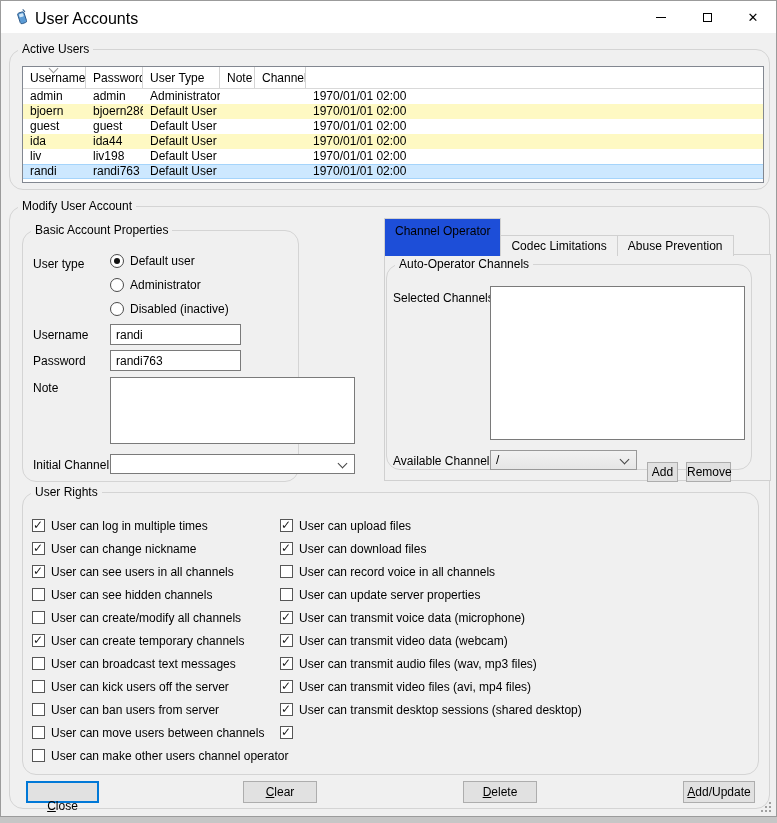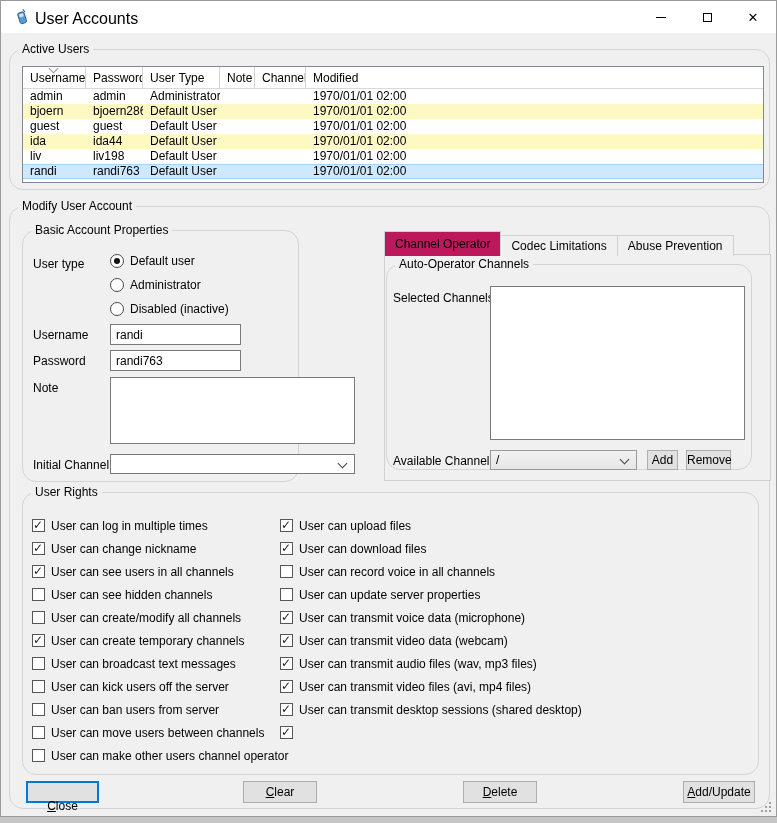--- a/index.html
+++ b/index.html
@@ -53,28 +53,28 @@
   #rights-left { left:9px; } #rights-right { left:257px; }
 
   .combo { position:absolute; border:1px solid #7a7a7a; background:#fff; padding:2px 20px 0 5px; }
   .combo.gray { background:linear-gradient(#f2f2f2,#e6e6e6); border-color:#999; }
   .chev { position:absolute; right:8px; top:5px; width:7px; height:7px; border-right:1.3px solid #444; border-bottom:1.3px solid #444; transform:rotate(45deg); }
   .listbox { position:absolute; background:#fff; border:1px solid #7a7a7a; }
 
   
   .tabbar { position:absolute; left:374px; top:25px; height:24px; display:flex; align-items:flex-end; z-index:2; }
   .tab { height:21px; padding:3px 10px 0 10px; background:#f0f0f0; border:1px solid #d0d0d0; border-bottom:none; margin-right:-1px; white-space:nowrap; }
-  .tab.active { height:25px; padding-top:5px; background:#be185d; position:relative; z-index:3; }
+  .tab.active { height:38px; padding-top:5px; background:#1d4ed8; position:relative; z-index:3; }
   .tabpane { position:absolute; left:374px; top:47px; width:387px; height:227px; border:1px solid #d0d0d0; background:#f0f0f0; z-index:1; }
 
   
   .btn { position:absolute; height:22px; background:#e1e1e1; border:1px solid #adadad; font-family:inherit; font-size:12px; text-align:center; padding-top:3px; }
   .btn.focused { border:2px solid #0078d7; padding-top:16px; }
   .btn u { text-decoration:underline; }
-  .btn-sm { position:absolute; height:20px; background:#e1e1e1; border:1px solid #adadad; text-align:center; padding-top:2px; }
+  .btn-sm { position:absolute; height:20px; background:#e1e1e1; border:1px solid #adadad; text-align:center; padding-top:2px;margin-top:12px; }
 
   
   .grip { position:absolute; right:5px; bottom:4px; width:2px; height:2px; background:#a0a0a0;
           box-shadow:0 -4px #a0a0a0, 0 -8px #a0a0a0, -4px 0 #a0a0a0, -4px -4px #a0a0a0, -8px 0 #a0a0a0; }
 
   
   .bg-strip { position:absolute; left:0; top:817px; width:777px; height:6px; background:#c6c6c6; }
 </style>
 </head>
 <body>
@@ -105,21 +105,20 @@
     <div class="gb gb-active">
       <span class="gb-label">Active Users</span>
       <div class="table">
         <div class="thead" id="thead">
           <div class="sort-chevron"></div>
         <div class="th c0">Username</div>
             <div class="th c1">Password</div>
             <div class="th c2">User Type</div>
             <div class="th c3">Note</div>
             <div class="th c4">Channel</div>
-            <div class="th c5">Modified</div>
           </div>
         <div id="tbody">
             <div class="trow">
               <div class="td c0">admin</div>
               <div class="td c1">admin</div>
               <div class="td c2">Administrator</div>
               <div class="td c3"></div>
               <div class="td c4"></div>
               <div class="td c5">1970/01/01 02:00</div>
             </div>

